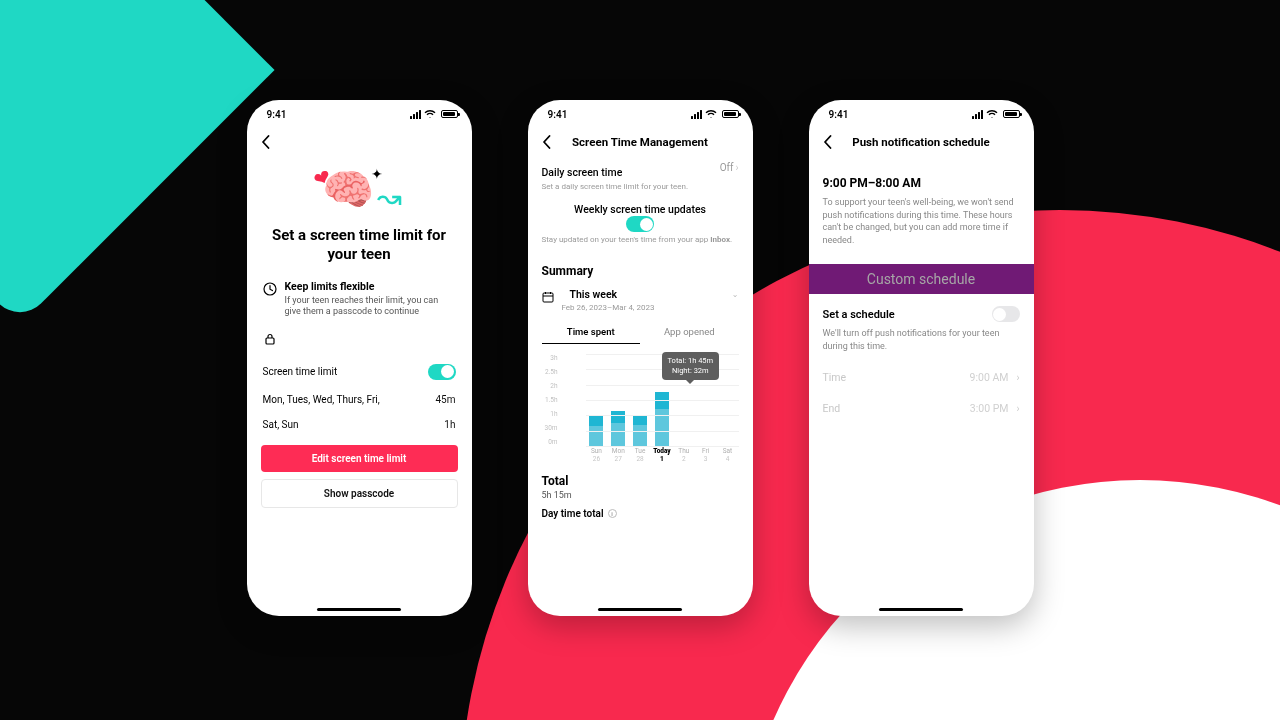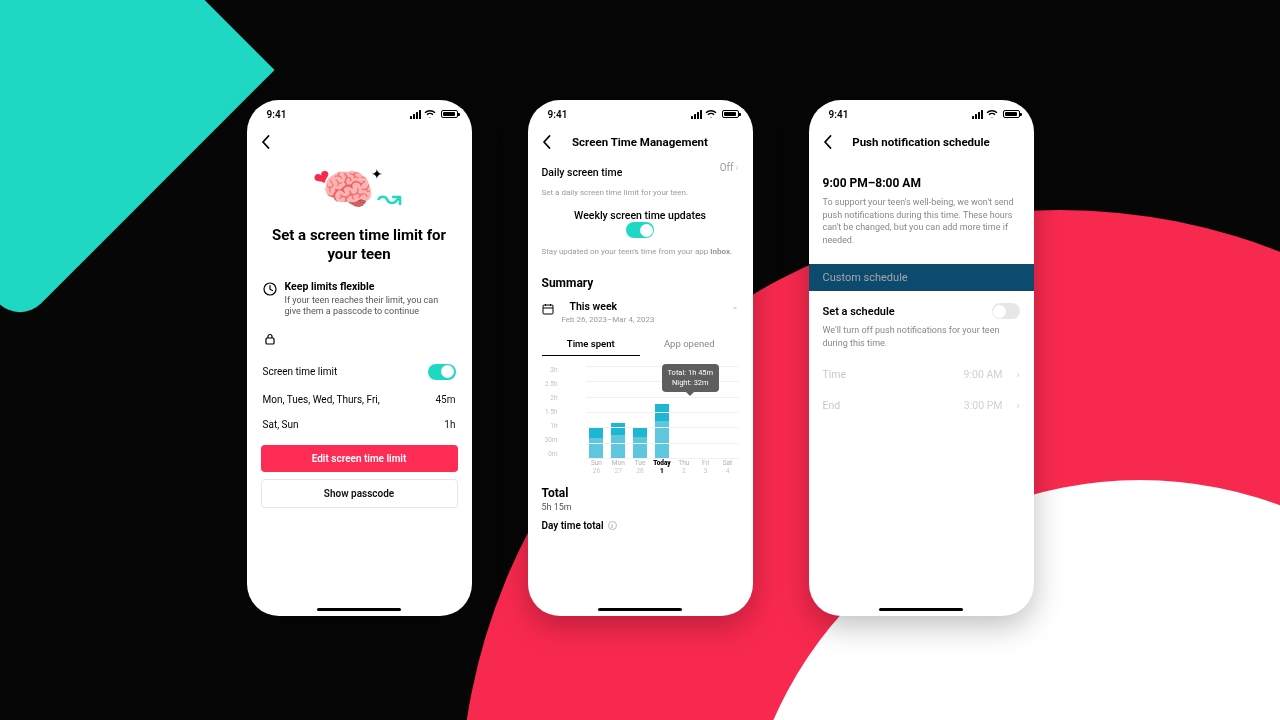--- a/index.html
+++ b/index.html
@@ -55,21 +55,21 @@
   .toggle.off { background: #e7e7e9; }
   .toggle.off::after { right:auto; left: 1.5px; }
 
   .btn-primary { margin: 8px 14px 0; background: #fe2c55; color: #fff; border-radius: 4px; padding: 8px 0; text-align: center; font-size: 10px; font-weight: 600; }
   .btn-secondary { margin: 7px 14px 0; border: 1px solid #e7e7e7; border-radius: 4px; padding: 8px 0; text-align: center; font-size: 10px; font-weight: 600; color: #111; }
 
   
   .p2-body { padding: 0 14px; }
   .p2-setting-title { font-size: 10.5px; font-weight: 500; margin-top: 10px;}
   .p2-row { display: flex; justify-content: space-between; align-items: center; }
-  .p2-sub { font-size: 8px; color: #9a9a9a; margin-top: 9px; }
+  .p2-sub { font-size: 8px; color: #9a9a9a; margin-top: 3px; }
   .p2-value-off { font-size: 10px; color: #9a9a9a; display:flex; align-items:center; gap:2px; }
   .p2-section { font-size: 12px; font-weight: 700; margin-top: 20px; margin-bottom: 10px;}
   .p2-period { display:flex; align-items:flex-start; gap:16px; }
   .p2-cal-ico { width:12px; height:12px; }
   .p2-period-lbl { font-size:10.5px; font-weight: 600;}
   .p2-period-sub { font-size: 8px; color: #9a9a9a; margin-left: 20px; margin-top:2px;}
   .p2-tabs { display: flex; margin-top: 14px; }
   .p2-tab { flex: 1; text-align: center; font-size: 9.5px; padding-bottom: 6px; color:#888; }
   .p2-tab.active { color: #000; font-weight: 600; border-bottom: 1.5px solid #000; }
 
@@ -91,27 +91,27 @@
   .p2-total { margin-top: 10px; }
   .p2-total-lbl { font-size:12px; font-weight: 700;}
   .p2-total-val { font-size:9px; color:#555; margin-top:2px;}
   .p2-day-total { font-size:10px; font-weight:600; margin-top:8px; display:flex; align-items:center; gap:4px;}
   .info-circ { width:9px; height:9px; border:1px solid #bbb; border-radius:50%; font-size:6px; display:inline-flex; align-items:center; justify-content:center; color:#999;}
 
   
   .p3-body { padding: 0 14px; }
   .p3-hours { font-size: 12px; font-weight: 700; margin-top: 20px; }
   .p3-desc { font-size: 9px; color: #888; margin-top: 6px; line-height: 1.4; }
-  .p3-section-hdr { font-size: 11px; color: #a6a6a6; margin-top: 18px; margin-left:-14px; margin-right:-14px; padding: 7px 14px; background:#0c4a6e;}
+  .p3-section-hdr { font-size: 14px; color: #a6a6a6; margin-top: 18px; margin-left:-14px; margin-right:-14px; padding: 7px 14px; background:#701a75;text-align:center;}
   .p3-set-row { display:flex; justify-content:space-between; align-items:center; margin-top: 12px;}
   .p3-set-title { font-size:11px; font-weight:600;}
   .p3-set-desc { font-size:9px; color:#888; margin-top:5px; line-height:1.4;}
   .p3-time-row { display:flex; justify-content:space-between; align-items:center; margin-top:18px;}
   .p3-time-lbl { font-size:10.5px; color:#c8c8c8;}
-  .p3-time-val { font-size:10.5px; color:#d0d0d0; display:flex; align-items:center; gap:14px;}
+  .p3-time-val { font-size:10.5px; color:#d0d0d0; display:flex; align-items:center; gap:8px;}
   .chev-r { color:#ccc; font-size:10px; }
   .chev-d { color:#bbb; font-size:8px; }
 </style>
 </head>
 <body>
 
 <div class="bg-teal"></div>
 <div class="bg-pink"></div>
 <div class="bg-white"></div>
 

